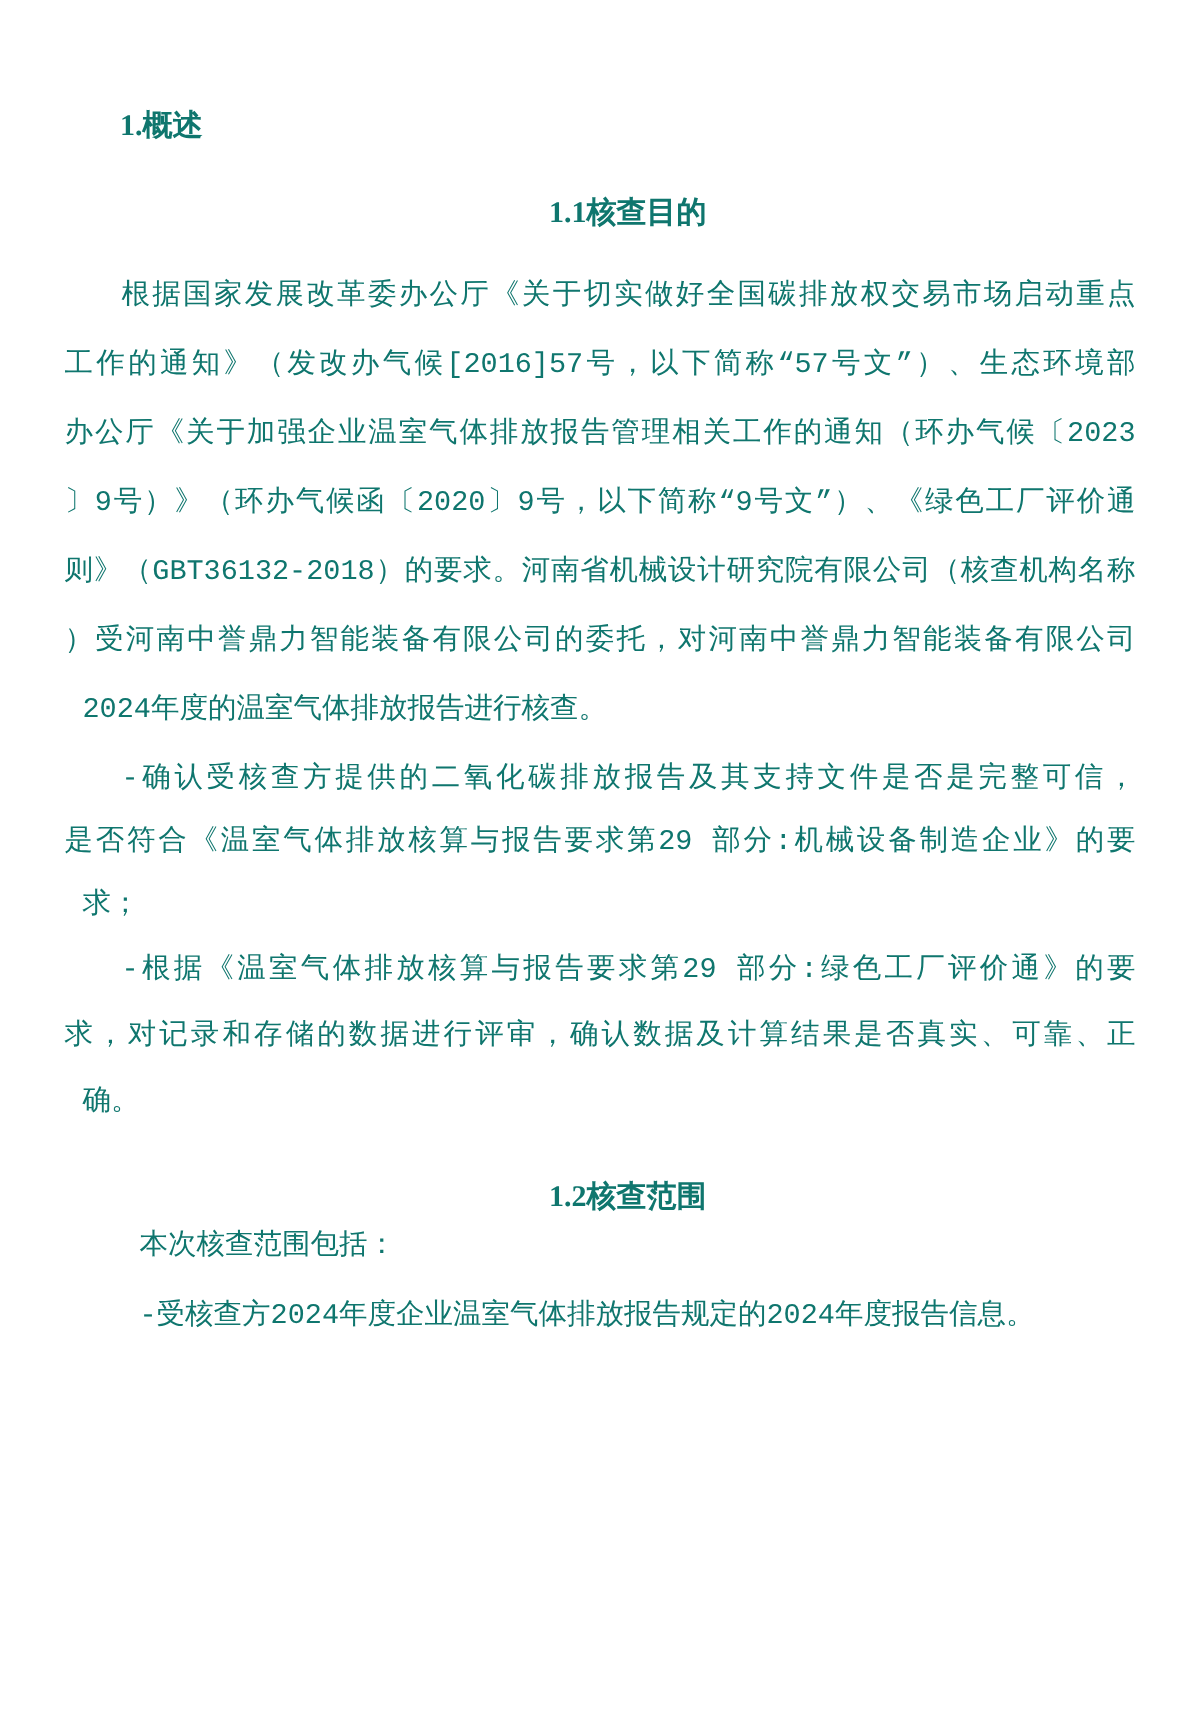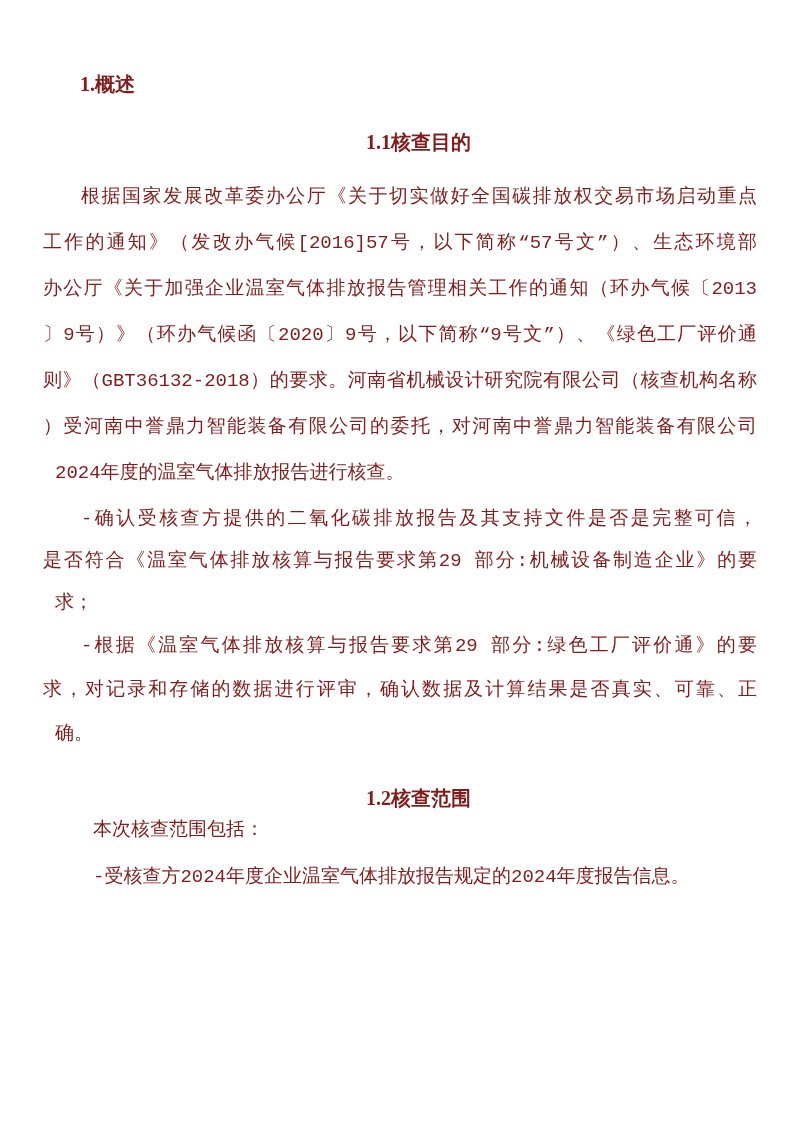--- a/index.html
+++ b/index.html
@@ -6,21 +6,21 @@
     margin: 0;
     padding: 0;
     background: #ffffff;
   }
   .page {
     position: relative;
     width: 800px;
     height: 1141px;
     box-sizing: border-box;
     background: #ffffff;
-    color: #7f1d1d;
+    color: #0f766e;
     padding: 70px 43px 0 43px;
     font-family: "Liberation Serif", "DejaVu Serif", serif;
     font-size: 19px;
     overflow: hidden;
   }
   .h1 {
     font-weight: bold;
     font-size: 20px;
     line-height: 28px;
     margin: 0 0 0 37px;
@@ -68,21 +68,21 @@
 
 <div class="page">
 
   <div class="h1">1.概述</div>
 
   <div class="h2">1.1核查目的</div>
 
   <div class="para para--p1">
     <div class="ln indent">根据国家发展改革委办公厅《关于切实做好全国碳排放权交易市场启动重点</div>
     <div class="ln">工作的通知》（发改办气候[2016]57号，以下简称“57号文”）、生态环境部</div>
-    <div class="ln">办公厅《关于加强企业温室气体排放报告管理相关工作的通知（环办气候〔2013</div>
+    <div class="ln">办公厅《关于加强企业温室气体排放报告管理相关工作的通知（环办气候〔2023</div>
     <div class="ln">〕9号）》（环办气候函〔2020〕9号，以下简称“9号文”）、《绿色工厂评价通</div>
     <div class="ln">则》（GBT36132-2018）的要求。河南省机械设计研究院有限公司（核查机构名称</div>
     <div class="ln">）受河南中誉鼎力智能装备有限公司的委托，对河南中誉鼎力智能装备有限公司</div>
     <div class="ln ln--end">2024年度的温室气体排放报告进行核查。</div>
   </div>
 
 
   <div class="para para--p3">
     <div class="ln ln--tight indent">-确认受核查方提供的二氧化碳排放报告及其支持文件是否是完整可信，</div>
     <div class="ln ln--tight">是否符合《温室气体排放核算与报告要求第29 部分:机械设备制造企业》的要</div>

